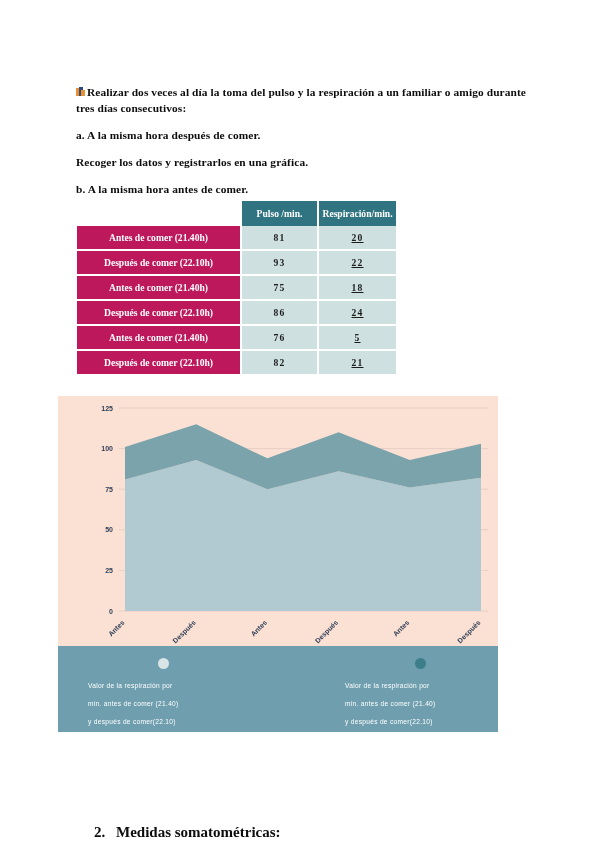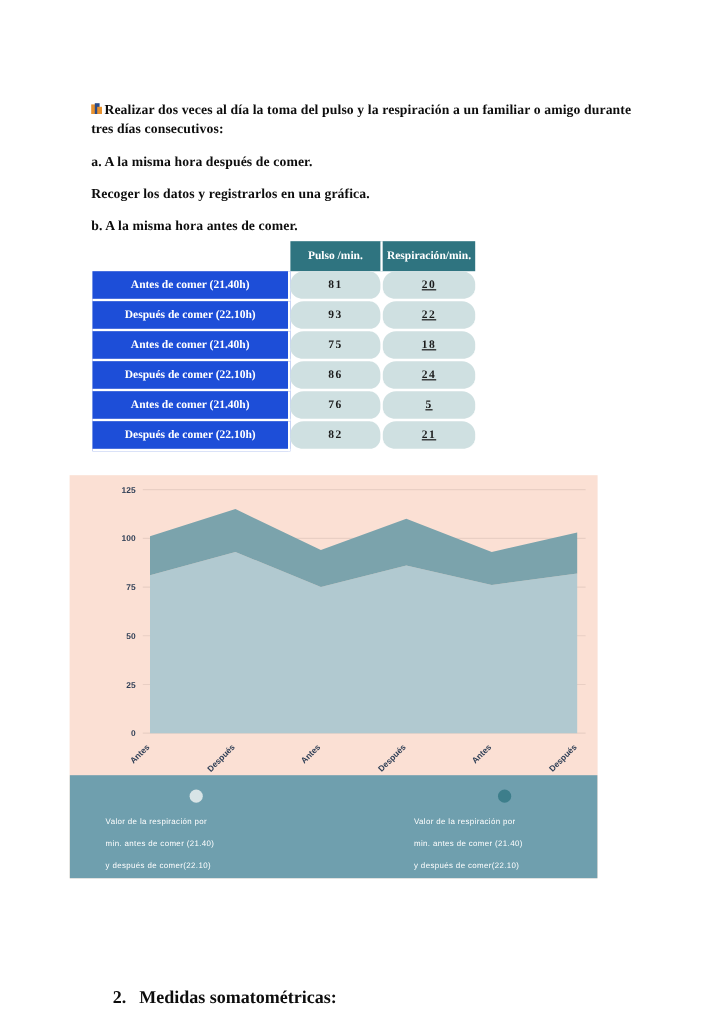--- a/index.html
+++ b/index.html
@@ -53,36 +53,35 @@
   .th-cell{
     width:77px;height:25px;
     background:#2f7480;
     color:#ffffff;
     font-size:9.8px;
     border-right:2px solid #ffffff;
   }
   .th-cell.last{border-right:none;text-align:center;}
   .rowlabel{
     width:165px;height:14px;
-    background:#1d4ed8;
+    background:#be185d;
     color:#ffffff;
     font-size:9.6px;
     border-bottom:2px solid #ffffff;
     border-right:2px solid #ffffff;
     padding:0 4px;
   }
   .val{
     width:77px;height:25px;
     background:#cfe0e1;
     color:#1b1b1b;
     font-size:10px;
     border-bottom:2px solid #ffffff;
     border-right:2px solid #ffffff;
     letter-spacing:1.2px;
-    border-radius:11px;
   }
   .val.last{border-right:none;text-decoration:underline;}
 
   
   .chartcard{
     position:absolute;left:58px;top:396px;
     width:440px;height:336px;
     background:#fbe0d4;
     overflow:hidden;
   }

